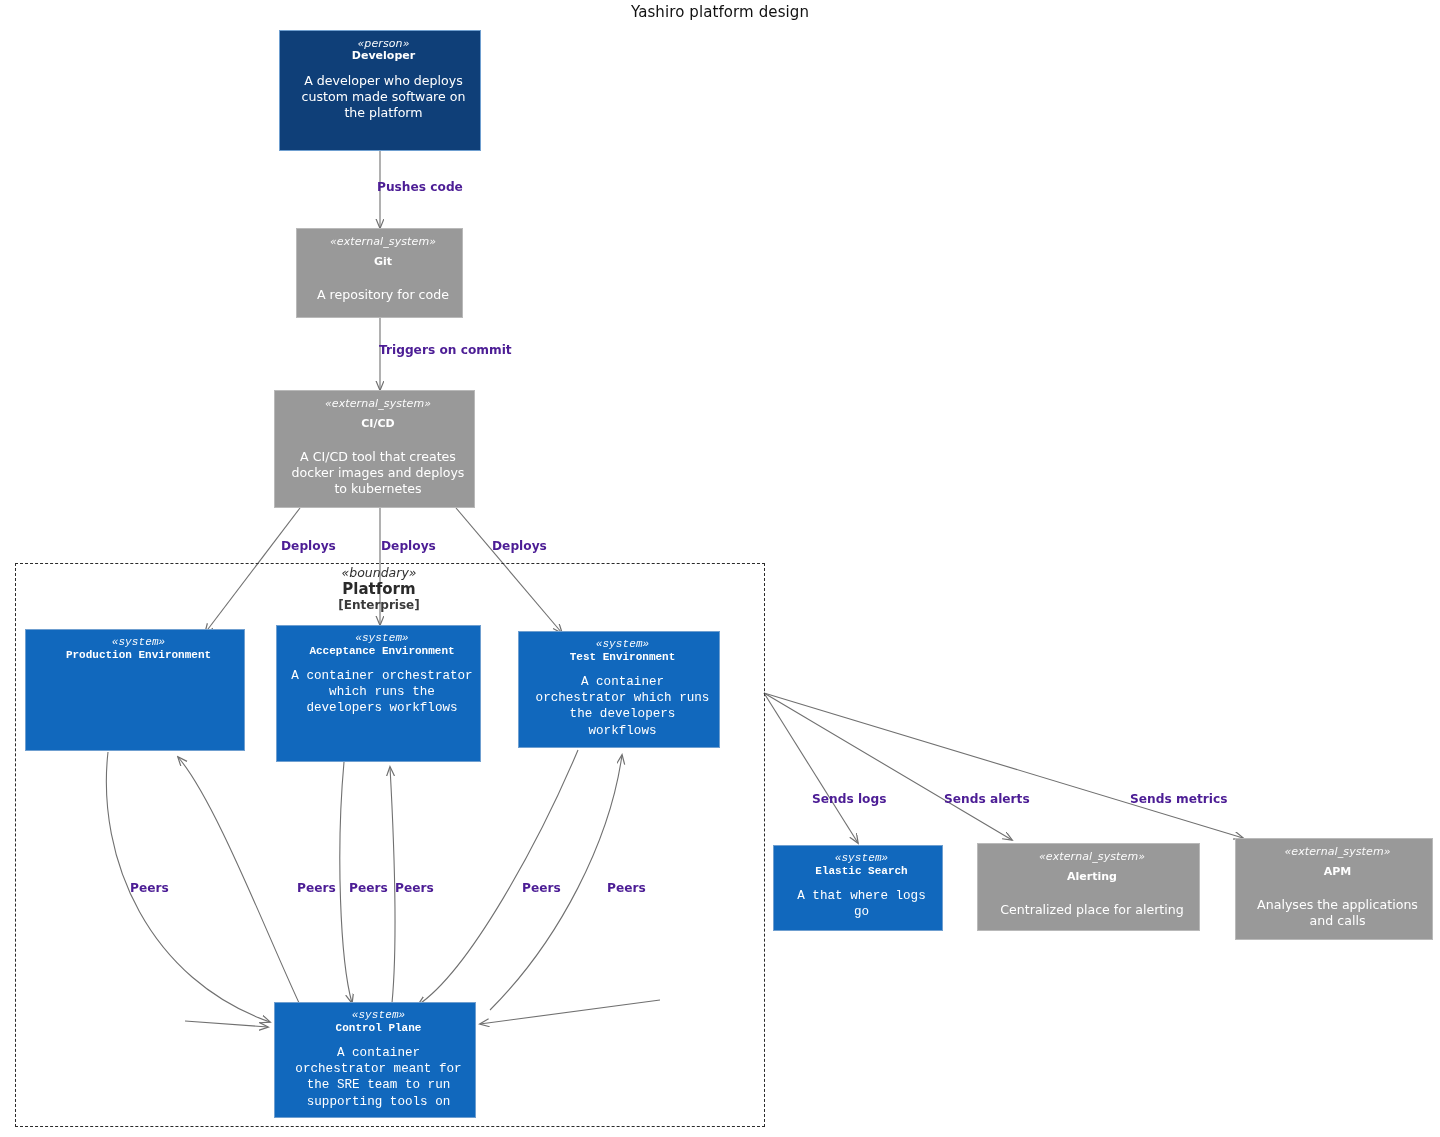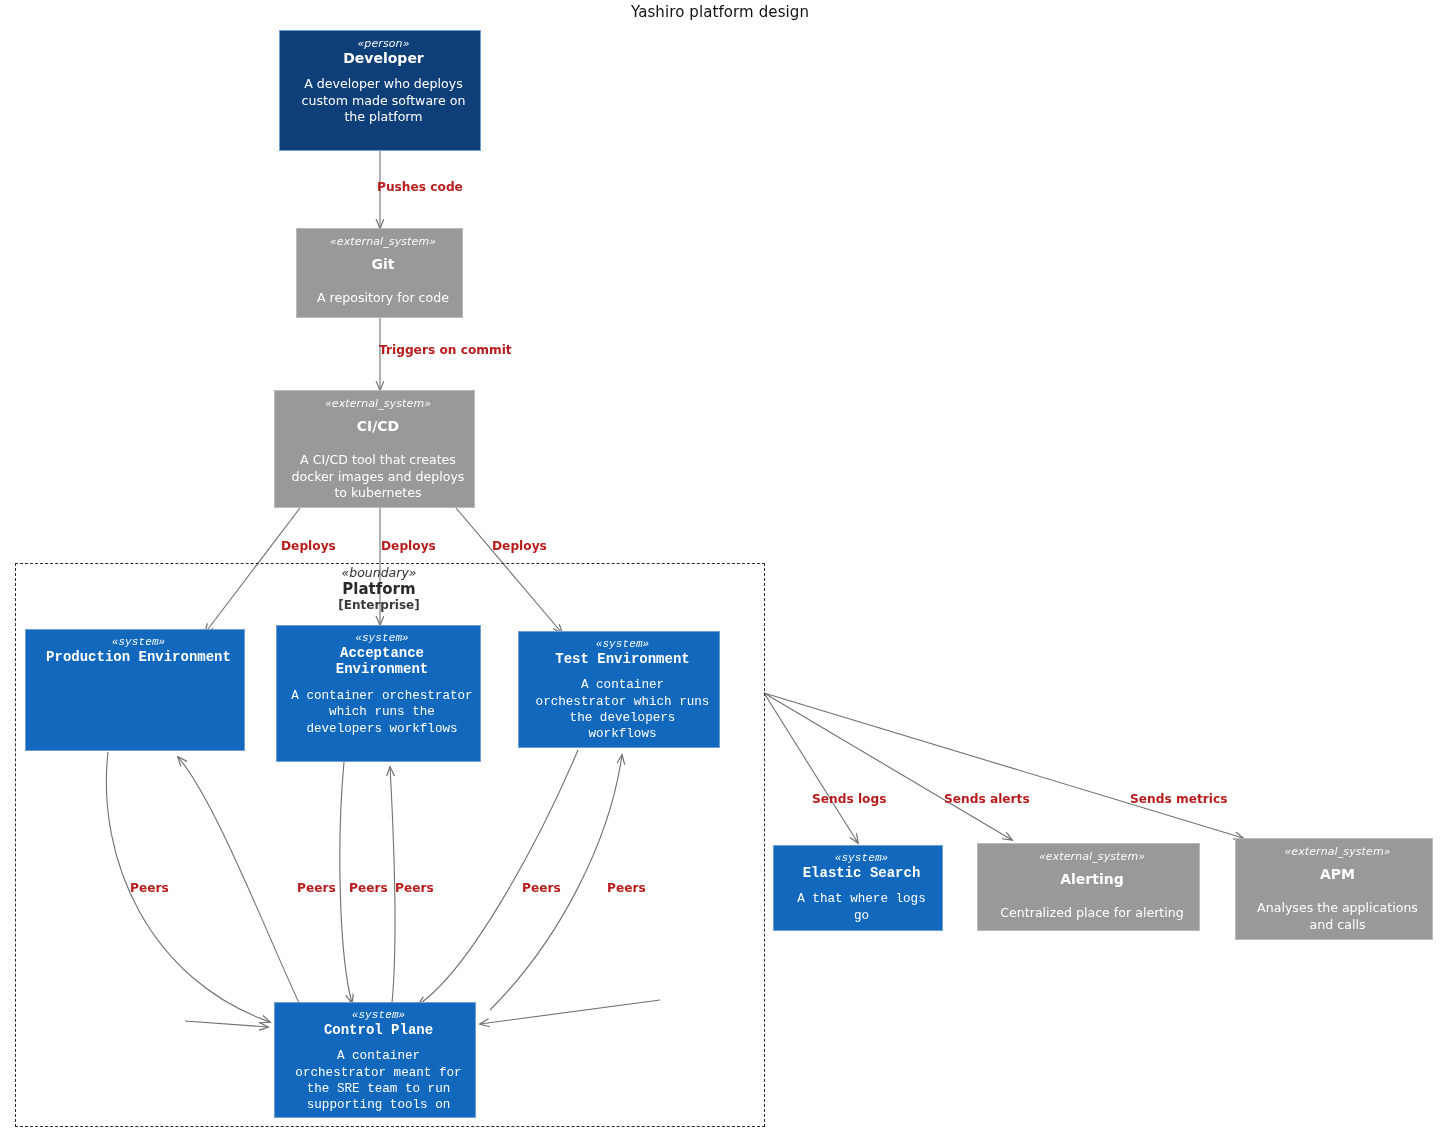--- a/index.html
+++ b/index.html
@@ -73,41 +73,41 @@
   }
   .node .stereo{
     font-style:italic;
     font-size:11px;
     line-height:1.25;
     opacity:.97;
     letter-spacing:.1px;
   }
   .node .name{
     font-weight:bold;
-    font-size:14px;
+    font-size:11px;
     line-height:1.18;
     margin-top:-1px;
   }
   .node .desc{
     font-size:12.6px;
     line-height:1.3;
     margin-top:10px;
   }
   .node.person{ background:#0f3f78; }
   .node.system{ background:#1168bd;font-family:Liberation Mono, monospace; }
   .node.external{ background:#999999;gap:8px; }
   .node.person, .node.system{ border-color:#6f9fd0; }
   .node.external{ border-color:#b9b9b9; }
 
   
   .edge-label{
     position:absolute;
     font-size:12.2px;
     font-weight:bold;
-    color:#b91c1c;
+    color:#4c1d95;
     white-space:nowrap;
     line-height:1;
   }
 </style>
 </head>
 <body>
 
 <div id="canvas">
 
   <div class="diagram-title">Yashiro platform design</div>

